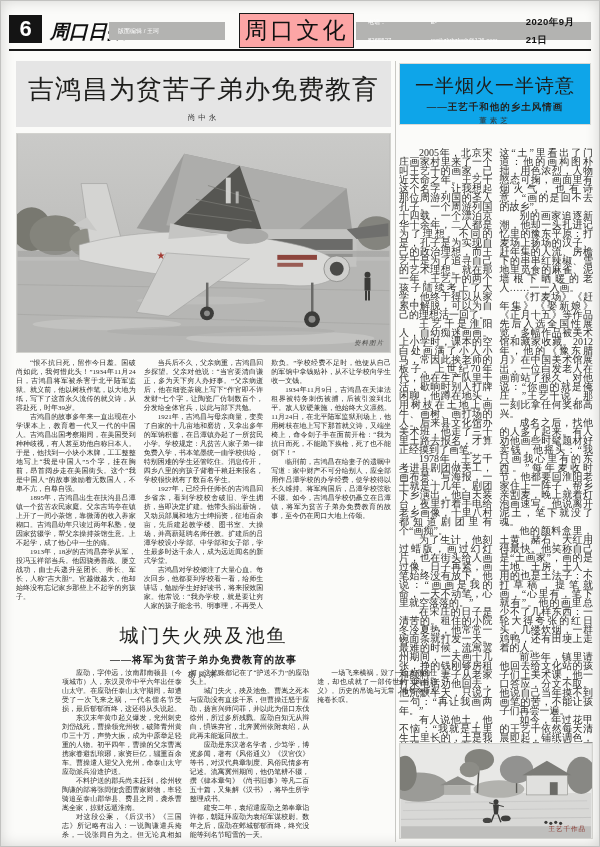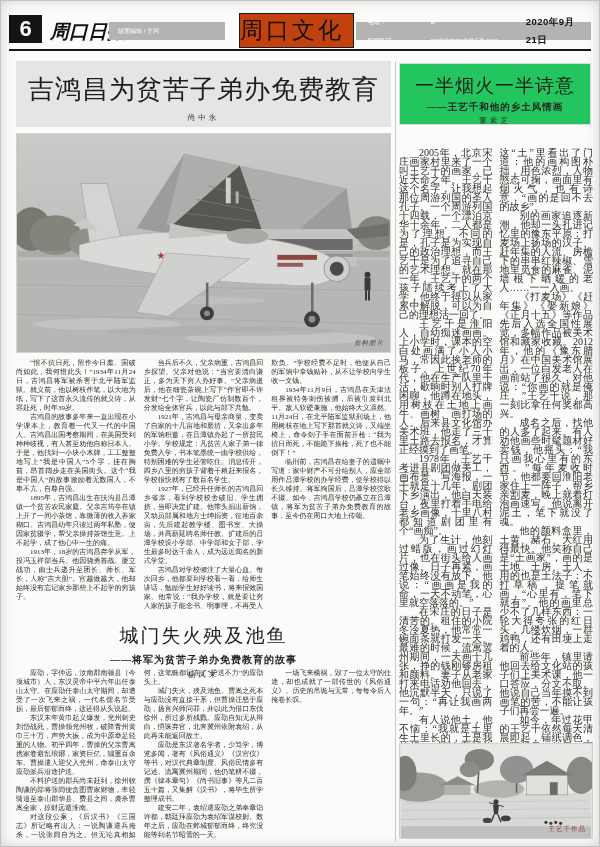--- a/index.html
+++ b/index.html
@@ -13,46 +13,46 @@
            font-family:"Liberation Sans",sans-serif;font-weight:bold;font-size:22px;
            text-align:center;line-height:28px;}
   .logo{position:absolute;left:41px;top:6px;width:72px;font-weight:bold;font-size:19px;
         letter-spacing:0;color:#111;font-style:italic;white-space:nowrap;}
   .gbar{position:absolute;top:9px;height:18px;background:#b3b3b1;color:#fefefe;
         font-family:"Liberation Sans",sans-serif;font-size:6px;line-height:18px;}
   .gbar-left{left:100px;width:116px;padding-left:9px;box-sizing:border-box;}
   .gbar-right{left:347px;right:0;display:flex;align-items:center;gap:28px;padding-left:12px;box-sizing:border-box;}
   .gbar-right .date{margin-left:auto;margin-right:6px;color:#111;font-weight:bold;font-size:9.5px;
                     font-family:"Liberation Sans",sans-serif;letter-spacing:.5px;}
-  .section-box{position:absolute;left:230px;top:0;width:113px;height:33px;background:#c2410c;
-               border:1.5px solid #1a1a1a;text-align:left;line-height:33px;font-size:23px;
+  .section-box{position:absolute;left:230px;top:0;width:113px;height:33px;background:#fca5a5;
+               border:1.5px solid #1a1a1a;text-align:center;line-height:33px;font-size:23px;
                letter-spacing:3px;color:#111;}
   .hrule{position:absolute;top:48px;left:8px;right:8px;height:2px;background:#1a1a1a;}
   
   main{position:absolute;top:52px;left:15px;width:577px;height:791px;}
   .vdivider{position:absolute;left:379px;top:8px;bottom:2px;width:1px;background:#c8c8c4;}
   
   .headline-block{position:absolute;left:0;top:8px;width:375px;height:66px;background:#e5e5e5;text-align:center;}
   .headline-block h1{margin:11px 0 0;font-size:26px;font-weight:normal;letter-spacing:1px;color:#1d1d1b;}
   .byline{font-size:7.5px;letter-spacing:3px;color:#333;margin-top:6px;}
   .main-photo{position:absolute;left:0;top:80px;width:375px;height:220px;margin:0;background:#bfbfbd;}
   .photo-cap{position:absolute;right:6px;bottom:4px;font-size:6.5px;color:#4c4c4a;font-style:italic;letter-spacing:1px;}
   .body3{position:absolute;left:0;width:375px;column-gap:8px;column-fill:auto;overflow:hidden;
          font-size:7px;line-height:9px;text-align:justify;color:#2c2c2a;word-break:break-all;}
   .main-body{top:306px;height:255px;column-count:3;}
   .body3 p,.body2 p{margin:0;text-indent:2em;}
   .sub-headline-block{position:absolute;left:0;top:566px;width:375px;height:46px;text-align:center;}
   .sub-headline-block h2{margin:4px;font-size:19px;font-weight:normal;letter-spacing:2px;color:#1d1d1b;}
   .subtitle{font-size:10px;font-weight:bold;color:#222;margin-top:3px;letter-spacing:1px;}
   .sub-headline-block .byline{margin-top:3px;}
-  .bottom-body{top:616px;height:175px;column-count:3;}
+  .bottom-body{top:616px;height:175px;column-count:3;margin-left:46px;}
   
   .right-region{position:absolute;left:383px;top:0;width:194px;height:791px;}
   .right-title-box{position:absolute;left:0;top:10px;width:192px;height:62px;border:1px solid #d9d9d5;
-                   background:#22c55e;text-align:center;box-sizing:border-box;padding-top:9px;}
+                   background:#0ea5e9;text-align:center;box-sizing:border-box;padding-top:9px;}
   .right-title-box h2{margin:0;font-size:19px;font-weight:normal;letter-spacing:1px;color:#1d1d1b;}
   .right-title-box .subtitle{font-size:9.5px;margin-top:2px;}
   .right-title-box .byline{margin-top:2px;}
   .body2{position:absolute;left:0;top:78px;width:194px;height:608px;column-count:2;column-gap:7px;
          column-fill:auto;overflow:hidden;font-size:10px;line-height:9px;text-align:justify;
          color:#2c2c2a;word-break:break-all;margin-top:17px;}
   .right-photo{position:absolute;left:0;top:690px;width:194px;height:96px;margin:0;background:#e2e2e0;}
   .right-photo .photo-cap{color:#8a3a32;font-style:normal;}
   figure{border:1px solid #d2d2ce;box-sizing:border-box;}
   svg{display:block;}

